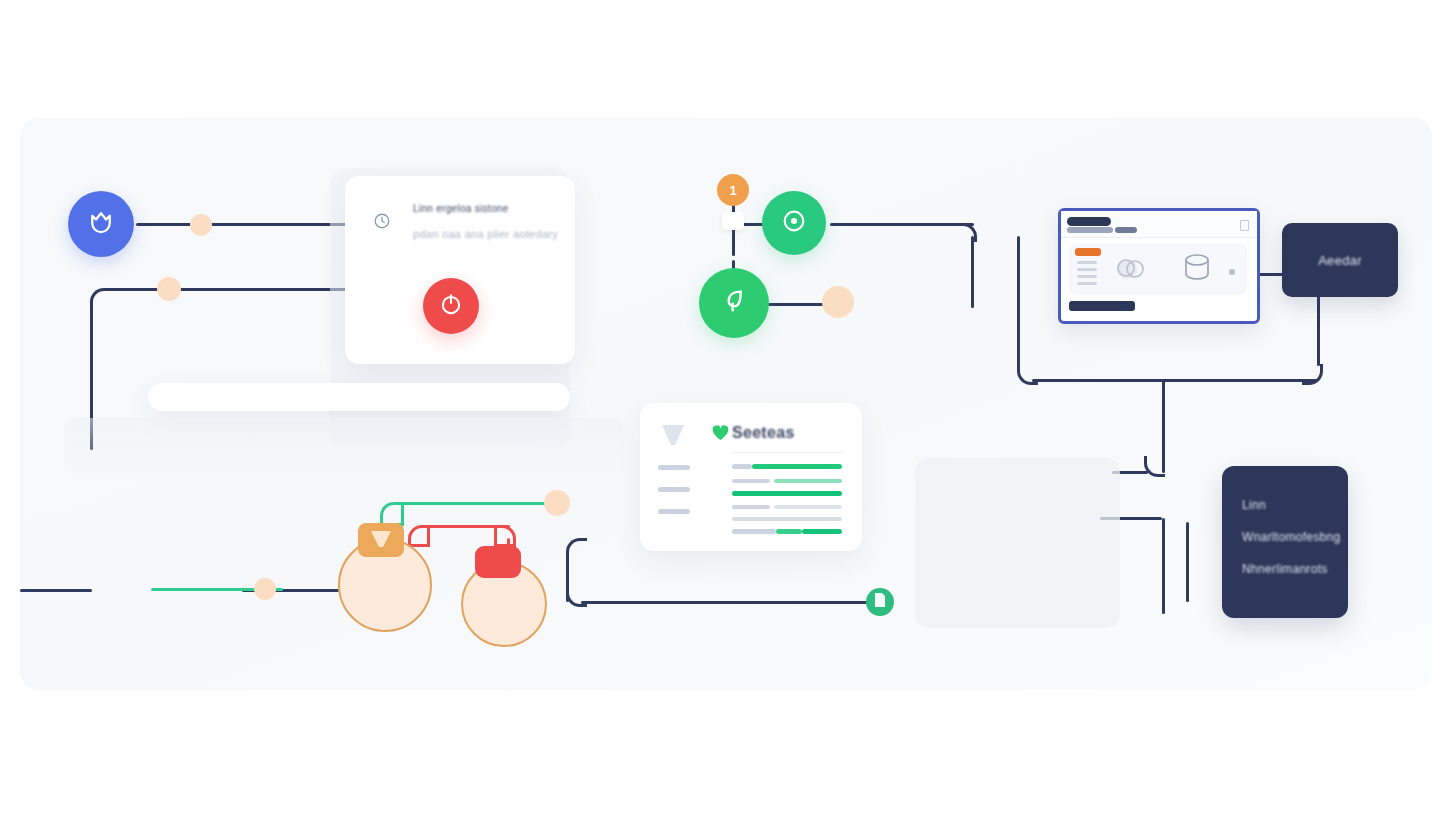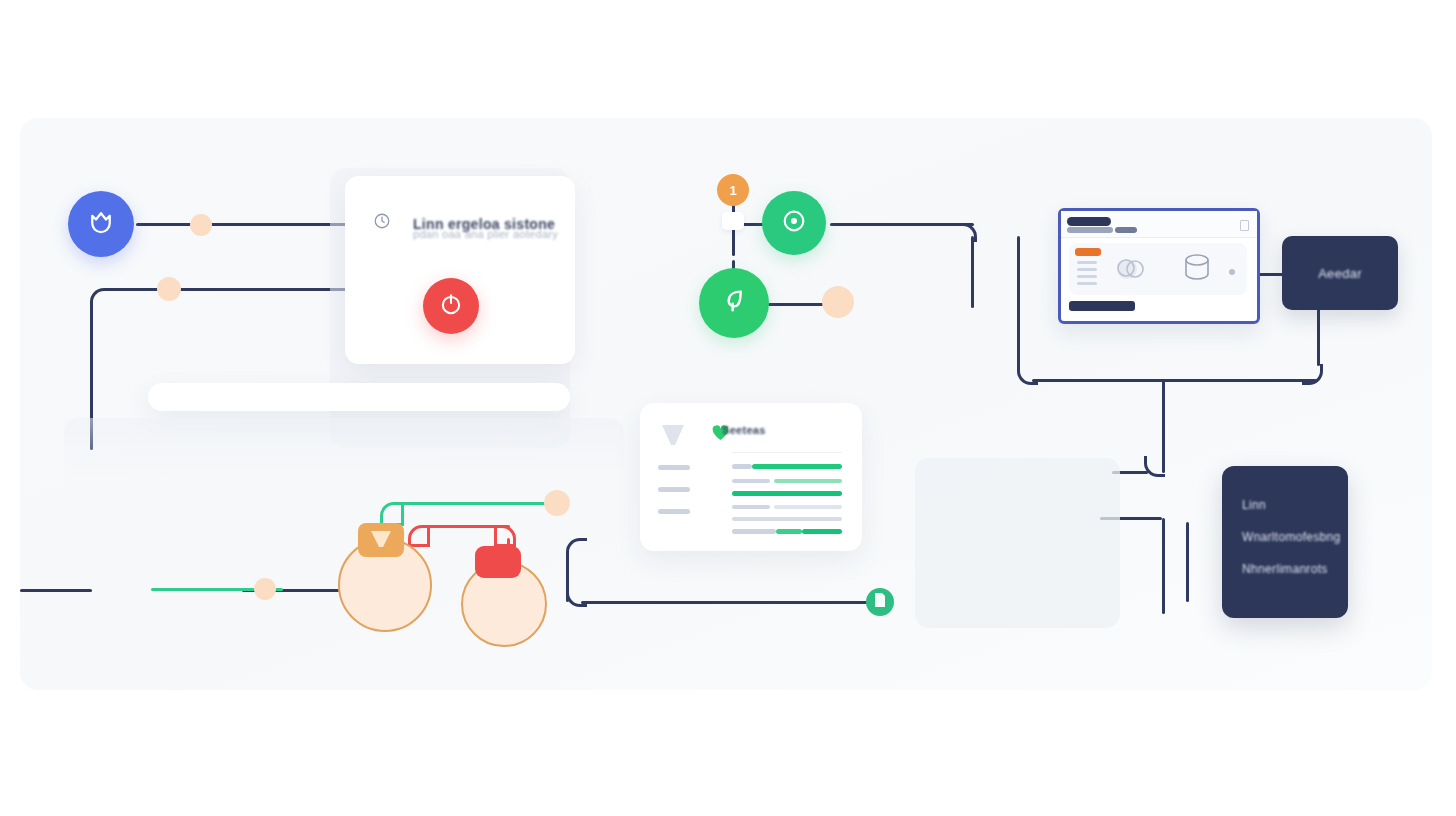--- a/index.html
+++ b/index.html
@@ -125,21 +125,21 @@
   </div>
 
   <div class="card soft" style="left:310px;top:50px;width:240px;height:280px;opacity:.55;border-radius:16px;"></div>
   <div class="card shadow" style="left:325px;top:58px;width:230px;height:188px;">
     <span class="abs" style="left:28px;top:36px;">
       <svg width="18" height="18" viewBox="0 0 24 24" fill="none" stroke="#8e97ad" stroke-width="1.7">
         <circle cx="12" cy="12" r="9"></circle>
           <path d="M12 7 v5 l3 2" stroke-linecap="round"></path>
       </svg>
     </span>
-    <div class="abs blurtext" style="left:68px;top:40px;font-size:14px;font-weight:700;">Linn ergeloa sistone</div>
+    <div class="abs blurtext" style="left:68px;top:27px;font-size:10px;font-weight:400;">Linn ergeloa sistone</div>
     <div class="abs blurtext sub" style="left:68px;top:52px;font-size:11px;">pdan oaa ana plier aotedary</div>
     <div class="node red" style="left:78px;top:102px;width:56px;height:56px;">
       <span>
         <svg width="26" height="26" viewBox="0 0 24 24" fill="none" stroke="#ffffff" stroke-width="1.9" stroke-linecap="round">
           <circle cx="12" cy="13" r="7.5"></circle>
             <path d="M12 4 v7"></path>
         </svg>
       </span>
     </div>
   </div>
@@ -176,21 +176,21 @@
     <span class="abs" style="left:20px;top:20px;">
       <svg width="26" height="34" viewBox="0 0 26 34">
           <polygon points="2,2 24,2 15,22 11,22" fill="#dfe3ec"></polygon>
         </svg>
     </span>
     <span class="abs" style="left:72px;top:22px;">
       <svg width="17" height="16" viewBox="0 0 24 22" fill="#2ecc71">
         <path d="M12 21 C4 15 1 10 1 6.5 A5.5 5.5 0 0 1 12 5 A5.5 5.5 0 0 1 23 6.5 C23 10 20 15 12 21z"></path>
       </svg>
     </span>
-    <div class="abs blurtext" style="left:82px;top:21px;font-size:11px;font-weight:700;">Seeteas</div>
+    <div class="abs blurtext" style="left:92px;top:21px;font-size:16px;font-weight:700;">Seeteas</div>
 
     <div class="bar" style="left:18px;top:62px;width:32px;height:5px;background:#ccd2e0;"></div>
     <div class="bar" style="left:18px;top:84px;width:32px;height:5px;background:#ccd2e0;"></div>
     <div class="bar" style="left:18px;top:106px;width:32px;height:5px;background:#ccd2e0;"></div>
 
     <div class="bar" style="left:92px;top:49px;width:110px;height:1px;background:#eceff5;"></div>
     <div class="bar" style="left:92px;top:61px;width:20px;height:5px;background:#ccd2e0;"></div>
     <div class="bar" style="left:112px;top:61px;width:90px;height:5px;background:#21c97c;"></div>
     <div class="bar" style="left:92px;top:76px;width:38px;height:4px;background:#cfd5e2;"></div>
     <div class="bar" style="left:134px;top:76px;width:68px;height:4px;background:#8fe0b8;"></div>
@@ -227,21 +227,21 @@
         <svg width="32" height="34" viewBox="0 0 32 34" fill="none" stroke="#9aa3b6" stroke-width="1.6">
           <ellipse cx="16" cy="8" rx="11" ry="5"></ellipse>
             <path d="M5 8 v14 a11 5 0 0 0 22 0 V8"></path>
         </svg>
       </span>
       <div class="abs" style="left:160px;top:26px;width:6px;height:6px;border-radius:50%;background:#b9c0d0;"></div>
     </div>
     <div class="pill" style="left:8px;top:90px;width:66px;height:10px;background:#2c3759;border-radius:3px;"></div>
   </div>
 
-  <div class="card dark" style="left:1262px;top:118px;width:116px;height:74px;border-radius:10px;display:flex;align-items:center;justify-content:center;box-shadow:0 8px 20px rgba(40,55,90,.16);">
+  <div class="card dark" style="left:1262px;top:105px;width:116px;height:74px;border-radius:10px;display:flex;align-items:center;justify-content:center;box-shadow:0 8px 20px rgba(40,55,90,.16);">
     <span class="blurtext light" style="font-size:13px;">Aeedar</span>
   </div>
 
 
   <div class="abs" style="left:318px;top:420px;width:90px;height:90px;border-radius:50%;background:#fdeada;border:2px solid #e5a košice;"></div>
   <div class="abs" style="left:318px;top:420px;width:90px;height:90px;border-radius:50%;background:#fdeada;border:2px solid #e0a35f;"></div>
   <div class="abs" style="left:338px;top:405px;width:46px;height:34px;background:#eaa council;border-radius:8px;"></div>
   <div class="abs" style="left:338px;top:405px;width:46px;height:34px;background:#eda council;border-radius:8px;"></div>
   <div class="abs" style="left:338px;top:405px;width:46px;height:34px;background:#eca95c;border-radius:8px;">
     <span class="abs" style="left:11px;top:6px;">

